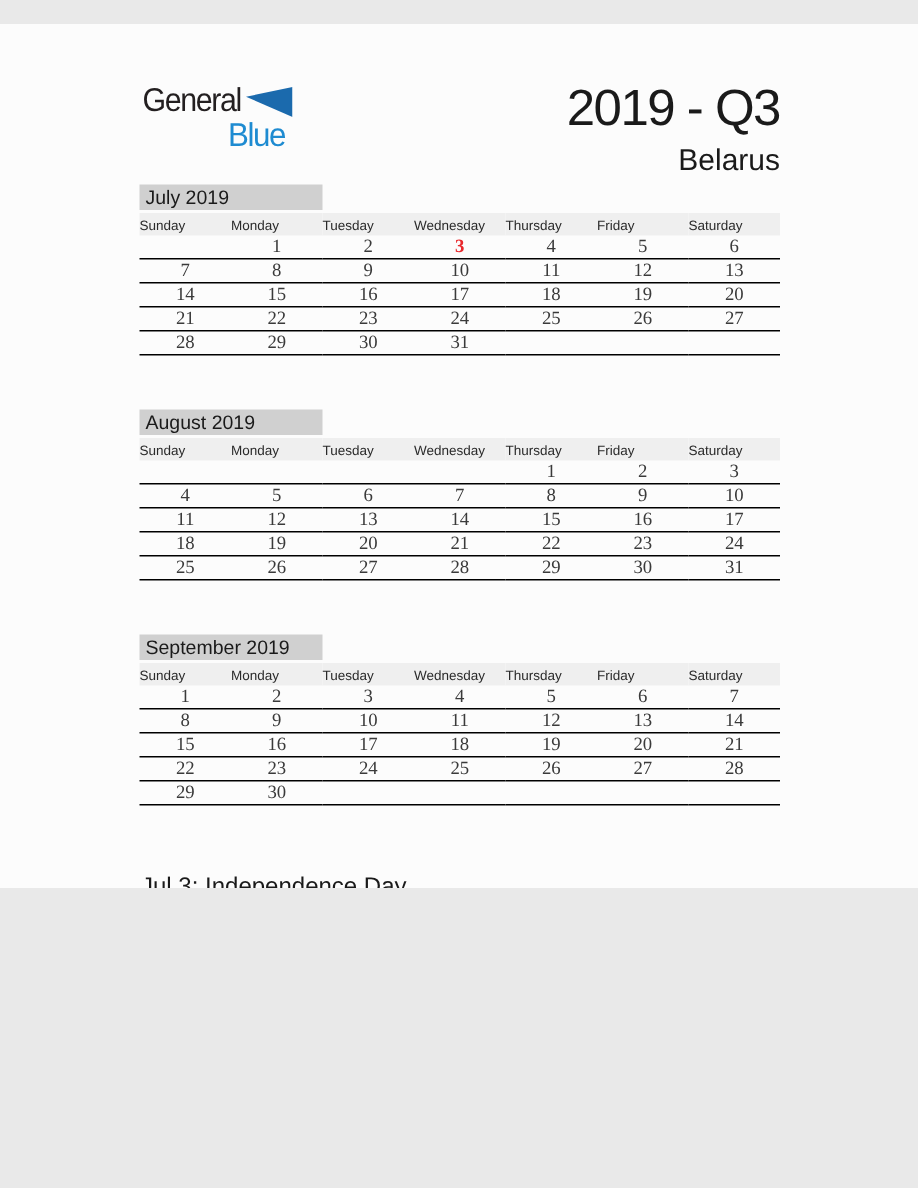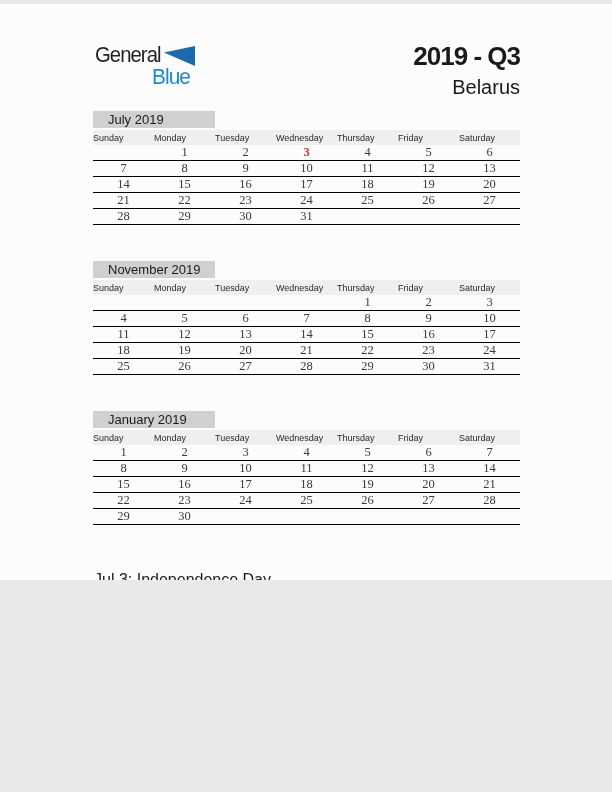--- a/index.html
+++ b/index.html
@@ -13,55 +13,55 @@
     --logo-blue:#1e8bd1;
     --logo-triangle:#1b6aad;
   }
   *{box-sizing:border-box;margin:0;padding:0;}
   html,body{background:#e9e9e9;}
   .page{
     position:relative;
     width:612px;height:576px;
     background:#fcfcfc;
     font-family:"Liberation Sans",sans-serif;
-    margin:4px auto;
+    margin:16px auto;
     overflow:hidden;
   }
   
   .logo{position:absolute;left:95px;top:40px;line-height:1;}
   .logo-row{display:flex;align-items:flex-start;}
   .logo-general{
     font-size:22px;letter-spacing:-1px;color:var(--logo-general);
     transform:scaleX(0.92);transform-origin:left top;
   }
   .logo-triangle{display:inline-block;margin-left:-2px;margin-top:2px;}
   .logo-blue{
     font-size:22px;letter-spacing:-1px;color:var(--logo-blue);
     margin-left:57px;margin-top:-3px;
     transform:scaleX(0.95);transform-origin:left top;
   }
   
   .title-block{position:absolute;right:92px;top:39px;text-align:right;}
   .quarter-title{
-    font-size:26px;font-weight:bold;letter-spacing:-1px;
+    font-size:34px;font-weight:normal;letter-spacing:-1px;
     color:var(--text-dark);line-height:1;
   }
   .country-subtitle{
     font-size:20px;font-weight:normal;color:var(--text-dark);
     margin-top:8px;line-height:1;
   }
   
   .month-section{position:absolute;left:93px;width:427px;}
   .month-july{top:107px;}
   .month-august{top:257px;}
   .month-september{top:407px;}
   .month-title{
     width:122px;height:17px;line-height:17px;
     background:var(--month-title-bg);
-    padding-left:15px;font-size:13px;color:var(--text-dark);
+    padding-left:4px;font-size:13px;color:var(--text-dark);
     margin-bottom:2px;white-space:nowrap;
   }
   table.month-calendar{
     width:100%;border-collapse:collapse;table-layout:fixed;
   }
   table.month-calendar th{
     background:var(--weekday-bg);
     font-weight:normal;font-size:9px;color:#2a2a2a;
     height:15px;text-align:left;
   }
@@ -160,21 +160,21 @@
             <td>31</td>
             <td></td>
             <td></td>
             <td></td>
           </tr>
         </tbody>
       </table>
   </div>
 
   <div class="month-section month-august">
-    <div class="month-title">November 2019</div>
+    <div class="month-title">August 2019</div>
     <table class="month-calendar">
         <thead>
           <tr>
             <th>Sunday</th>
             <th>Monday</th>
             <th>Tuesday</th>
             <th>Wednesday</th>
             <th>Thursday</th>
             <th>Friday</th>
             <th>Saturday</th>
@@ -224,21 +224,21 @@
             <td>28</td>
             <td>29</td>
             <td>30</td>
             <td>31</td>
           </tr>
         </tbody>
       </table>
   </div>
 
   <div class="month-section month-september">
-    <div class="month-title">January 2019</div>
+    <div class="month-title">September 2019</div>
     <table class="month-calendar">
         <thead>
           <tr>
             <th>Sunday</th>
             <th>Monday</th>
             <th>Tuesday</th>
             <th>Wednesday</th>
             <th>Thursday</th>
             <th>Friday</th>
             <th>Saturday</th>

